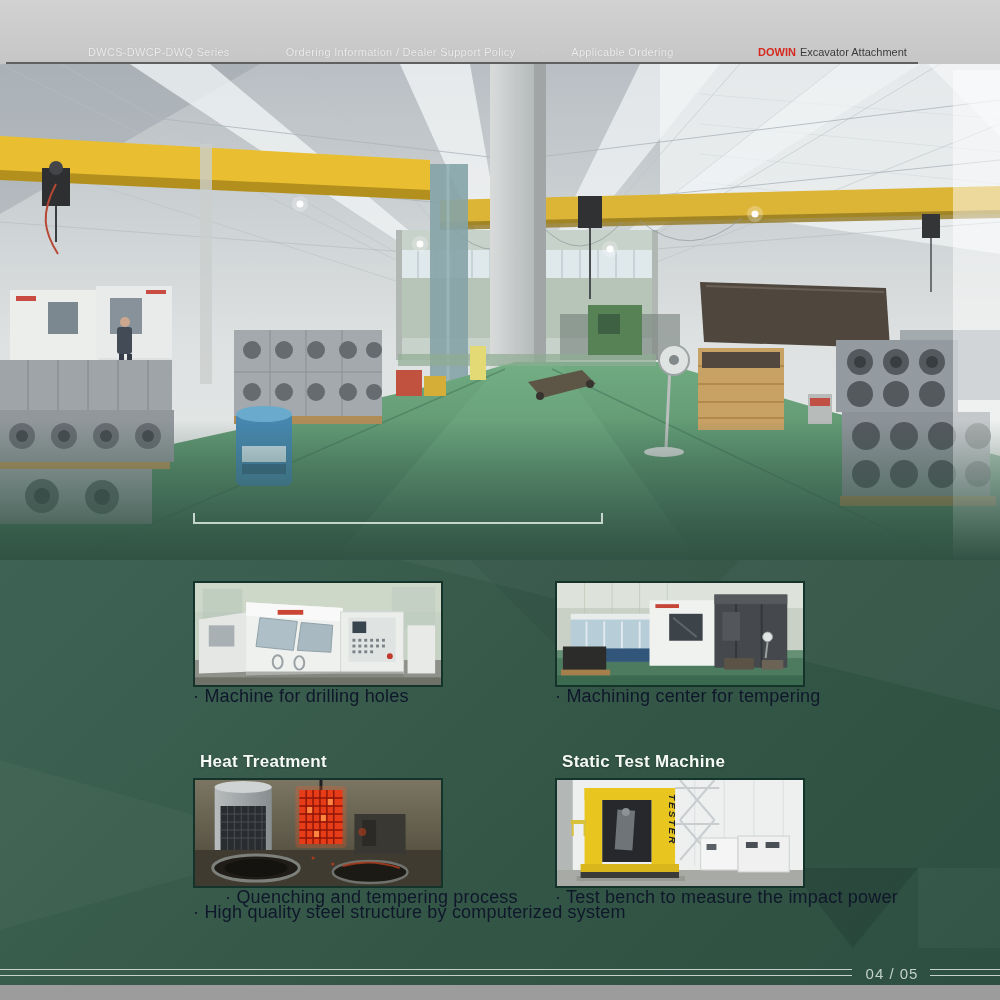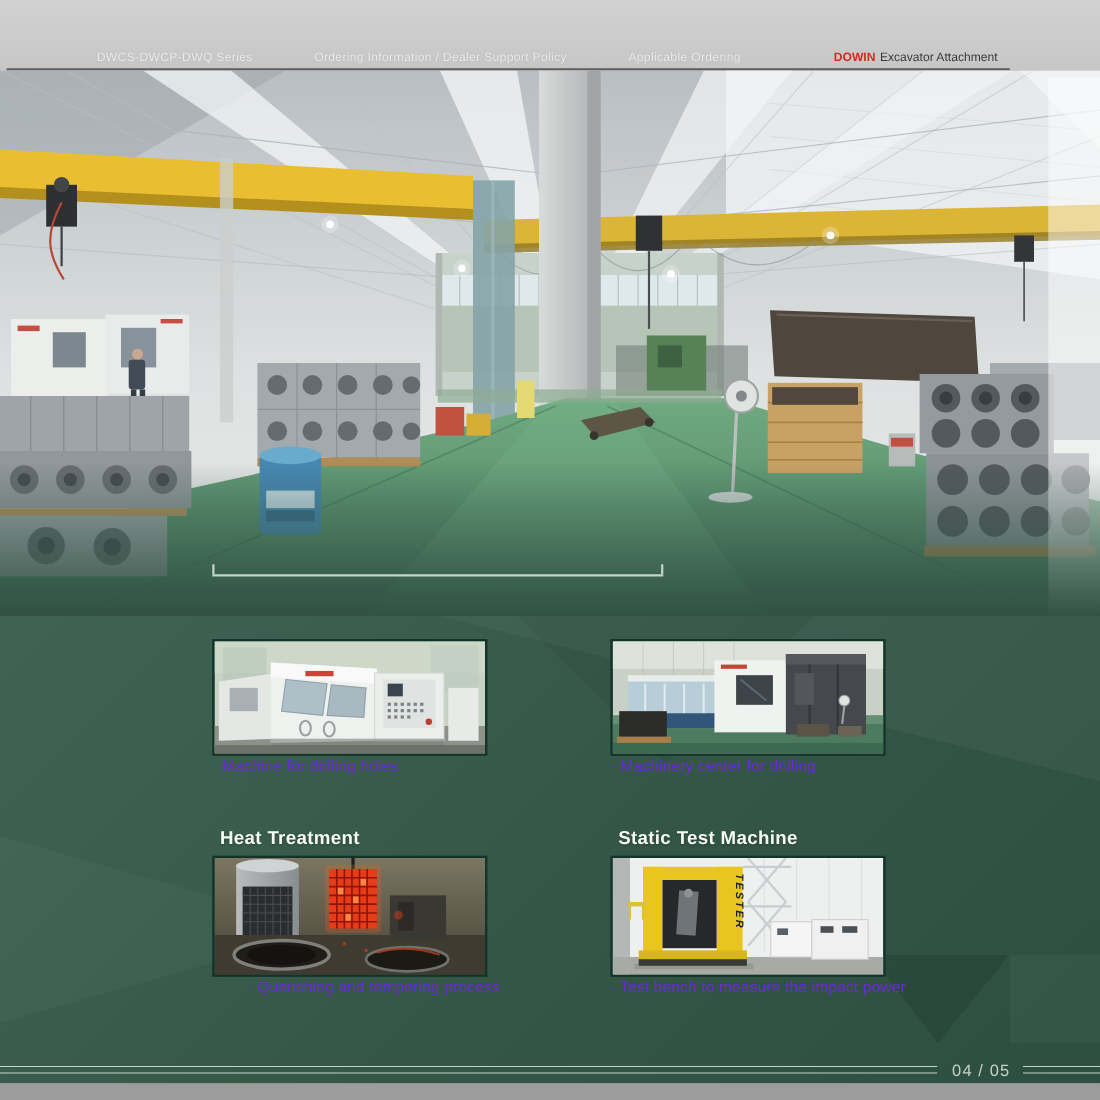--- a/index.html
+++ b/index.html
@@ -47,21 +47,21 @@
     background:rgba(233,241,237,.8);}
   .title-rule::before{left:0;} .title-rule::after{right:0;}
 
   
   .m-label{position:absolute;font-size:17px;font-weight:bold;letter-spacing:.3px;}
   .m-label.dark{color:#16463a;text-shadow:0 1px 1px rgba(255,255,255,.08);}
   .m-label.light{color:#f6faf7;text-shadow:0 1px 2px rgba(0,0,0,.3);}
   .m-photo{position:absolute;width:250px;box-sizing:border-box;border:2px solid rgba(18,48,40,.85);
     background:#24463c;}
   .m-photo svg{display:block;width:100%;height:100%;}
-  .m-cap{position:absolute;font-size:14px;color:#6d28d9;line-height:15px;letter-spacing:.2px;}
+  .m-cap{position:absolute;font-size:18px;color:#0f172a;line-height:15px;letter-spacing:.2px;}
 
   
   .foot-line{position:absolute;height:5px;border-top:1px solid rgba(222,232,227,.85);
     border-bottom:1px solid rgba(222,232,227,.85);}
   .fl-left{top:969px;left:0;width:852px;}
   .fl-right{top:969px;left:930px;width:70px;}
   .page-num{position:absolute;top:965px;left:856px;width:72px;text-align:center;
     font-size:15px;color:#c3d0c9;letter-spacing:1px;}
   .bottom-bar{position:absolute;top:985px;left:0;width:1000px;height:15px;background:#9c9c9c;}
 </style>
@@ -418,21 +418,21 @@
         </g>
       <rect x="168" y="30" width="18" height="30" fill="#53565a"></rect>
       <circle cx="214" cy="56" r="5" fill="#e0e4e2" stroke="#9ba1a1"></circle>
       <line x1="214" y1="61" x2="212" y2="78" stroke="#9ba1a1" stroke-width="2"></line>
       <rect x="6" y="66" width="44" height="26" fill="#2c2c2a"></rect>
       <rect x="4" y="90" width="50" height="6" fill="#a57f4c"></rect>
       <rect x="170" y="78" width="30" height="12" fill="#5a5346"></rect>
       <rect x="208" y="80" width="22" height="10" fill="#6b6355"></rect>
     </svg>
   </div>
-  <div class="m-cap" style="top:689px;left:555px;">· Machinery center for drilling</div>
+  <div class="m-cap" style="top:689px;left:555px;">· Machining center for tempering</div>
 
   <div class="m-label light" style="top:752px;left:200px;">Heat Treatment</div>
   <div class="m-photo" style="top:778px;left:193px;height:110px;">
     <svg viewBox="0 0 250 106" preserveAspectRatio="none">
       <defs>
         <linearGradient id="gHeatBg" x1="0" y1="0" x2="0" y2="1">
           <stop offset="0" stop-color="#7b7562"></stop>
             <stop offset="1" stop-color="#474334"></stop>
         </linearGradient>
         <linearGradient id="gFurn" x1="0" y1="0" x2="1" y2="0">
@@ -484,20 +484,21 @@
       <circle cx="170" cy="52" r="4" fill="#a33a1d" opacity=".7"></circle>
       <ellipse cx="62" cy="88" rx="44" ry="13" fill="#201d18" stroke="#7e807c" stroke-width="3"></ellipse>
       <ellipse cx="62" cy="88" rx="32" ry="9" fill="#15130f"></ellipse>
       <ellipse cx="178" cy="92" rx="38" ry="11" fill="#1c1a15" stroke="#6f716d" stroke-width="2.5"></ellipse>
       <path d="M150,86 Q178,78 208,88" stroke="#b23f1f" stroke-width="2" fill="none" opacity=".8"></path>
       <circle cx="120" cy="78" r="1.6" fill="#a63c1c"></circle>
         <circle cx="140" cy="84" r="1.6" fill="#a63c1c"></circle>
     </svg>
   </div>
   <div class="m-cap" style="top:890px;left:193px;margin-left:32px;">· Quenching and tempering process</div>
+  <div class="m-cap" style="top:905px;left:193px;">· High quality steel structure by computerized system</div>
 
   <div class="m-label light" style="top:752px;left:562px;">Static Test Machine</div>
   <div class="m-photo" style="top:778px;left:555px;height:110px;">
     <svg viewBox="0 0 250 106" preserveAspectRatio="none">
       <rect width="250" height="106" fill="#eef0f0"></rect>
       <g stroke="#dcdfe0">
           <line x1="140" y1="0" x2="140" y2="86"></line>
           <line x1="170" y1="0" x2="170" y2="86"></line>
           <line x1="200" y1="0" x2="200" y2="86"></line>
           <line x1="230" y1="0" x2="230" y2="86"></line>

